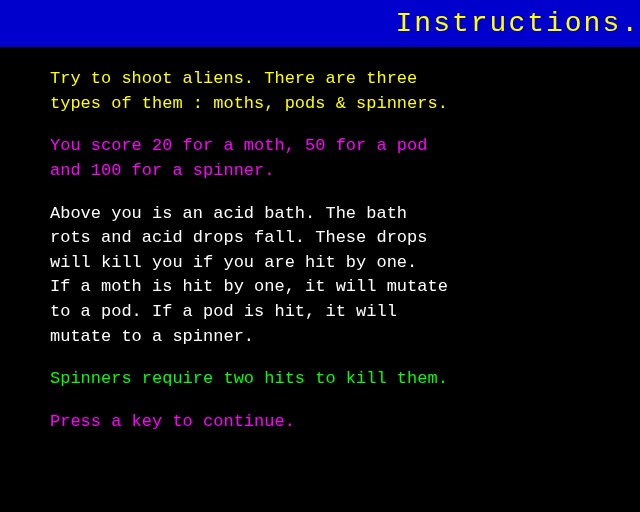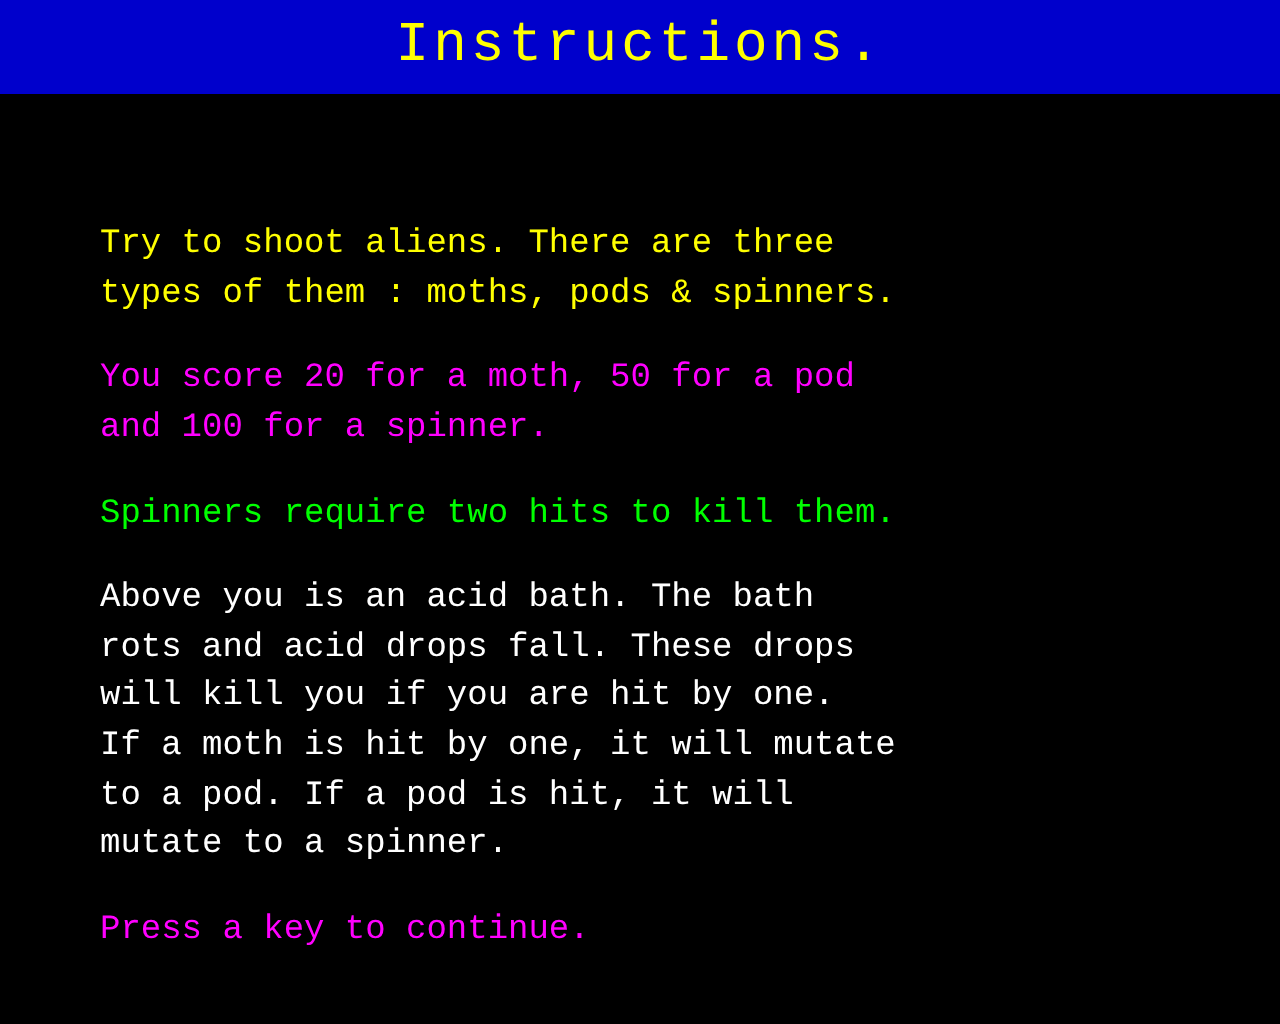--- a/index.html
+++ b/index.html
@@ -20,21 +20,21 @@
       width: 640px;
       height: 512px;
       background-color: #000000;
       position: relative;
     }
 
     .title-bar {
       background-color: #0000cc;
       width: 100%;
       padding: 8px 0;
-      text-align: center;
+      text-align: right;
     }
 
     .title-text {
       color: #ffff00;
       font-size: 28px;
       font-family: 'Courier New', Courier, monospace;
       font-weight: normal;
       letter-spacing: 2px;
     }
 
@@ -44,21 +44,20 @@
 
     .paragraph {
       margin-bottom: 18px;
       font-size: 17px;
       font-family: 'Courier New', Courier, monospace;
       line-height: 1.45;
     }
 
     .yellow {
       color: #ffff00;
-      margin-top: 44px;
     }
 
     .magenta {
       color: #ff00ff;
     }
 
     .cyan {
       color: #00ffff;
     }
 
@@ -84,31 +83,31 @@
       Try to shoot aliens. There are three<br>
       types of them : moths, pods &amp; spinners.
     </div>
 
     <div class="paragraph magenta">
       You score 20 for a moth, 50 for a pod<br>
       and 100 for a spinner.
     </div>
 
 
-    <div class="paragraph green">
-      Spinners require two hits to kill them.
-    </div>
-
     <div class="paragraph white">
       Above you is an acid bath. The bath<br>
       rots and acid drops fall. These drops<br>
       will kill you if you are hit by one.<br>
       If a moth is hit by one, it will mutate<br>
       to a pod. If a pod is hit, it will<br>
       mutate to a spinner.
+    </div>
+
+    <div class="paragraph green">
+      Spinners require two hits to kill them.
     </div>
 
     <div class="paragraph magenta" style="margin-top: 10px;">
       Press a key to continue.
     </div>
 
   </div>
 </div>
 
 </body></html>

